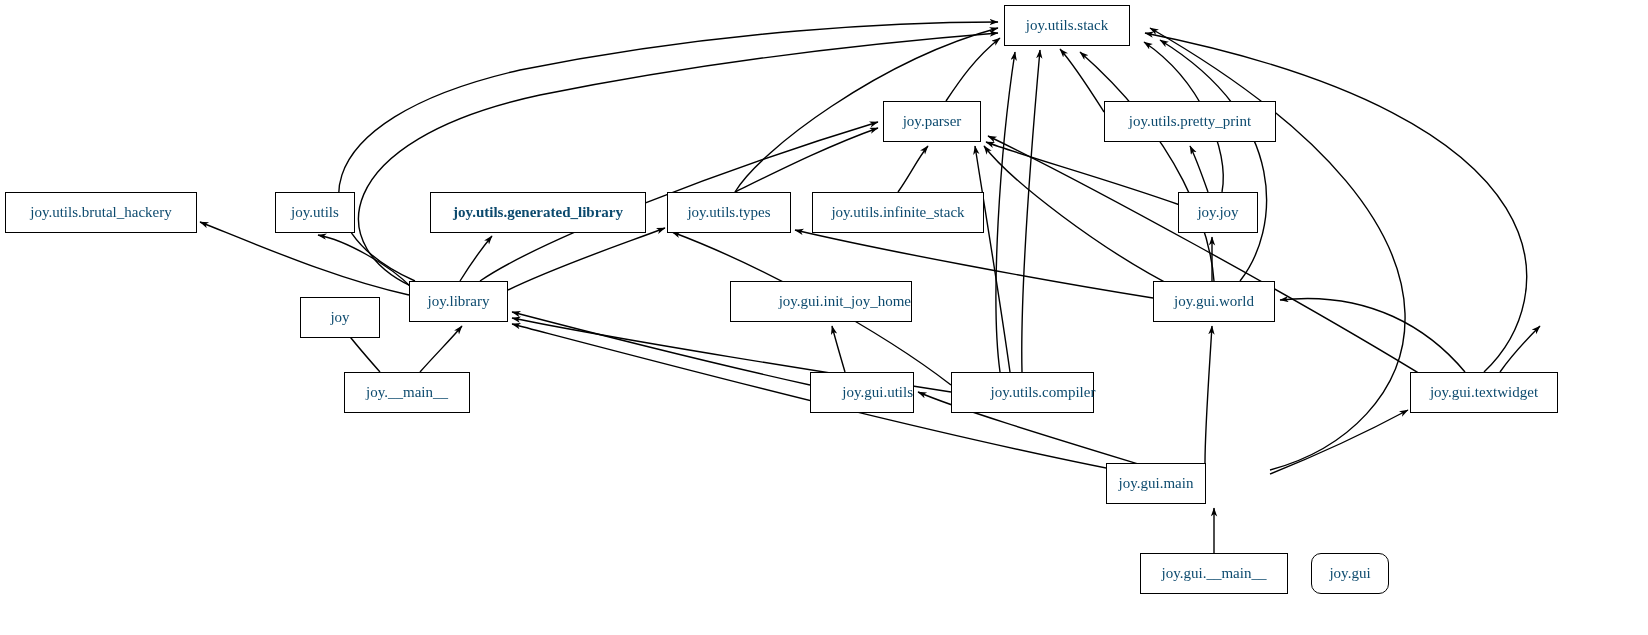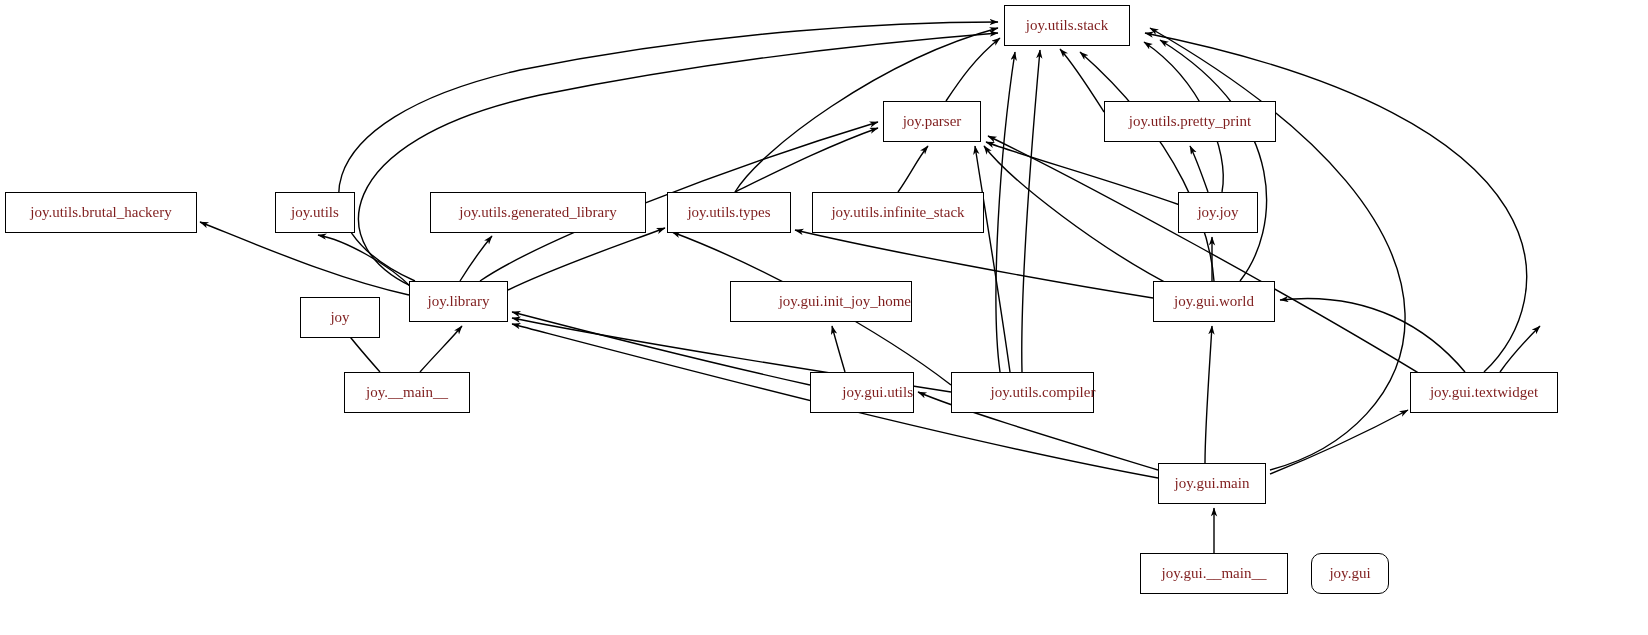--- a/index.html
+++ b/index.html
@@ -24,21 +24,21 @@
     pointer-events: none;
   }
   .node {
     position: absolute;
     box-sizing: border-box;
     border: 1px solid #000000;
     background: #ffffff;
     display: flex;
     align-items: center;
     justify-content: center;
-    color: #7f1d1d;
+    color: #0c4a6e;
     font-size: 15px;
     line-height: 1;
     white-space: nowrap;
     z-index: 2;
   }
   .node-label {
     pointer-events: none;
   }
 </style>
 </head>
@@ -119,21 +119,21 @@
   </div>
 
   <div class="node" style="left:5px; top:192px; width:192px; height:41px;">
     <span class="node-label">joy.utils.brutal_hackery</span>
   </div>
 
   <div class="node" style="left:275px; top:192px; width:80px; height:41px;">
     <span class="node-label">joy.utils</span>
   </div>
 
-  <div class="node" style="left:430px; top:192px; width:216px; height:41px;">
+  <div class="node" style="left:430px; top:192px; width:216px; height:41px;font-weight:bold;">
     <span class="node-label">joy.utils.generated_library</span>
   </div>
 
   <div class="node" style="left:667px; top:192px; width:124px; height:41px;">
     <span class="node-label">joy.utils.types</span>
   </div>
 
   <div class="node" style="left:812px; top:192px; width:172px; height:41px;">
     <span class="node-label">joy.utils.infinite_stack</span>
   </div>
@@ -168,21 +168,21 @@
   </div>
 
   <div class="node" style="left:951px; top:372px; width:143px; height:41px;padding-left:41px;">
     <span class="node-label">joy.utils.compiler</span>
   </div>
 
   <div class="node" style="left:1410px; top:372px; width:148px; height:41px;">
     <span class="node-label">joy.gui.textwidget</span>
   </div>
 
-  <div class="node" style="left:1158px; top:463px; width:108px; height:41px;">
+  <div class="node" style="left:1106px; top:463px; width:100px; height:41px;">
     <span class="node-label">joy.gui.main</span>
   </div>
 
   <div class="node" style="left:1140px; top:553px; width:148px; height:41px;">
     <span class="node-label">joy.gui.__main__</span>
   </div>
 
   <div class="node" style="left:1311px; top:553px; width:78px; height:41px;border-radius:10px;">
     <span class="node-label">joy.gui</span>
   </div>

